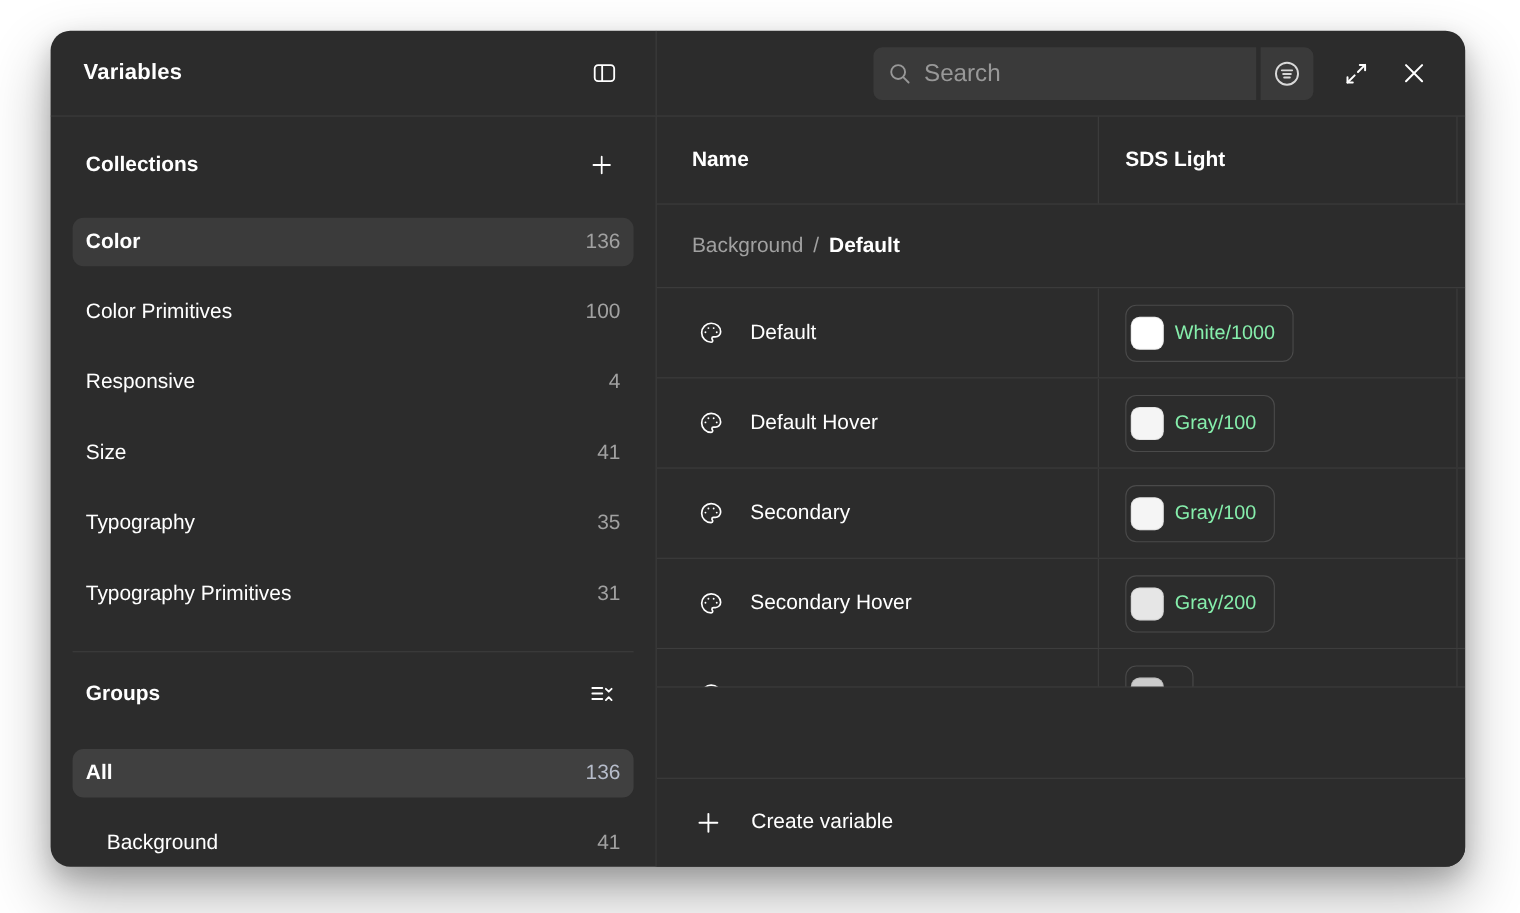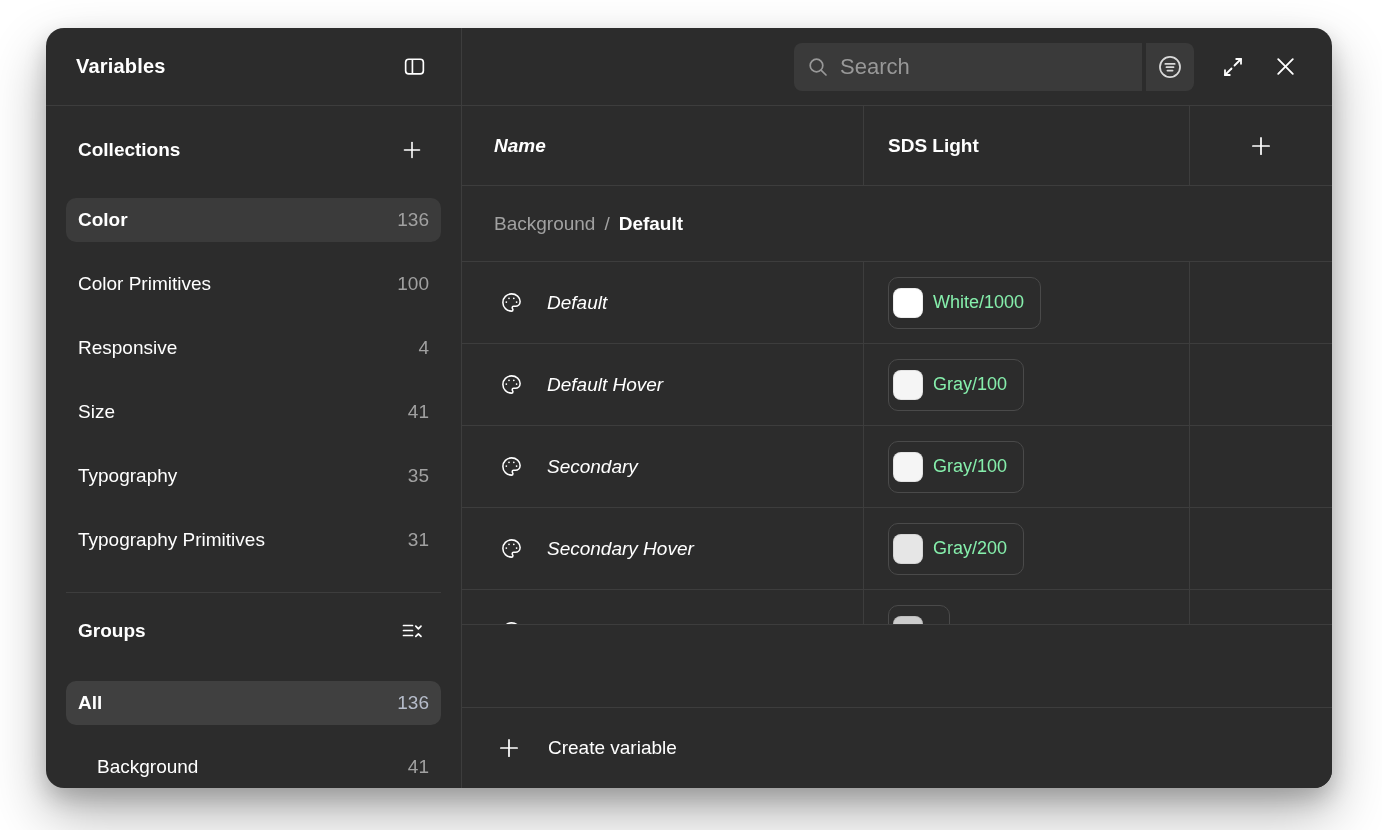--- a/index.html
+++ b/index.html
@@ -22,21 +22,21 @@
   }
   .icon-btn {
     background: none; border: none; color: #fff;
     width: 34px; height: 34px;
     display: flex; align-items: center; justify-content: center;
     cursor: pointer; flex: none; padding: 0;
   }
   svg { display: block; }
 
   
-  .sidebar { width: 416px; flex: none; border-right: 1px solid #3d3d3d; display: flex; flex-direction: column; }
+  .sidebar { width: 551px; flex: none; border-right: 1px solid #3d3d3d; display: flex; flex-direction: column; }
   .sidebar-header {
     height: 78px; flex: none; border-bottom: 1px solid #3d3d3d;
     display: flex; align-items: center; justify-content: space-between;
     padding: 0 30px;
   }
   .window-title { font-size: 20px; font-weight: bold; letter-spacing: .2px; }
   .sidebar-body { flex: 1; padding: 26px 20px 0; overflow: hidden; }
   .section-header {
     height: 36px; padding: 0 12px;
     display: flex; align-items: center; justify-content: space-between;
@@ -79,21 +79,21 @@
   .filter-btn {
     width: 48px; background: #3a3a3a; border: none; border-radius: 0 8px 8px 0;
     display: flex; align-items: center; justify-content: center;
     color: #d9d9d9; cursor: pointer;
   }
   .expand-btn { margin-left: 22px; }
   .close-btn { margin-left: 18px; }
 
   
   .table-header { height: 80px; flex: none; border-bottom: 1px solid #3d3d3d; display: flex; }
-  .col-name  { width: 401px; flex: none; font-style: italic; }
+  .col-name  { width: 401px; flex: none; }
   .col-mode  { width: 326px; flex: none; border-left: 1px solid #3d3d3d; }
   .col-add   { flex: 1; border-left: 1px solid #3d3d3d; display: flex; align-items: center; justify-content: center; }
   .table-header .col-name { display: flex; align-items: center; padding-left: 32px; font-size: 19px; font-weight: bold; }
   .table-header .col-mode { display: flex; align-items: center; padding-left: 24px; font-size: 19px; font-weight: bold; }
 
   .group-row {
     height: 76px; flex: none; border-bottom: 1px solid #3d3d3d;
     display: flex; align-items: center; padding-left: 32px; font-size: 19px;
   }
   .group-parent { color: #a1a1a1; }

